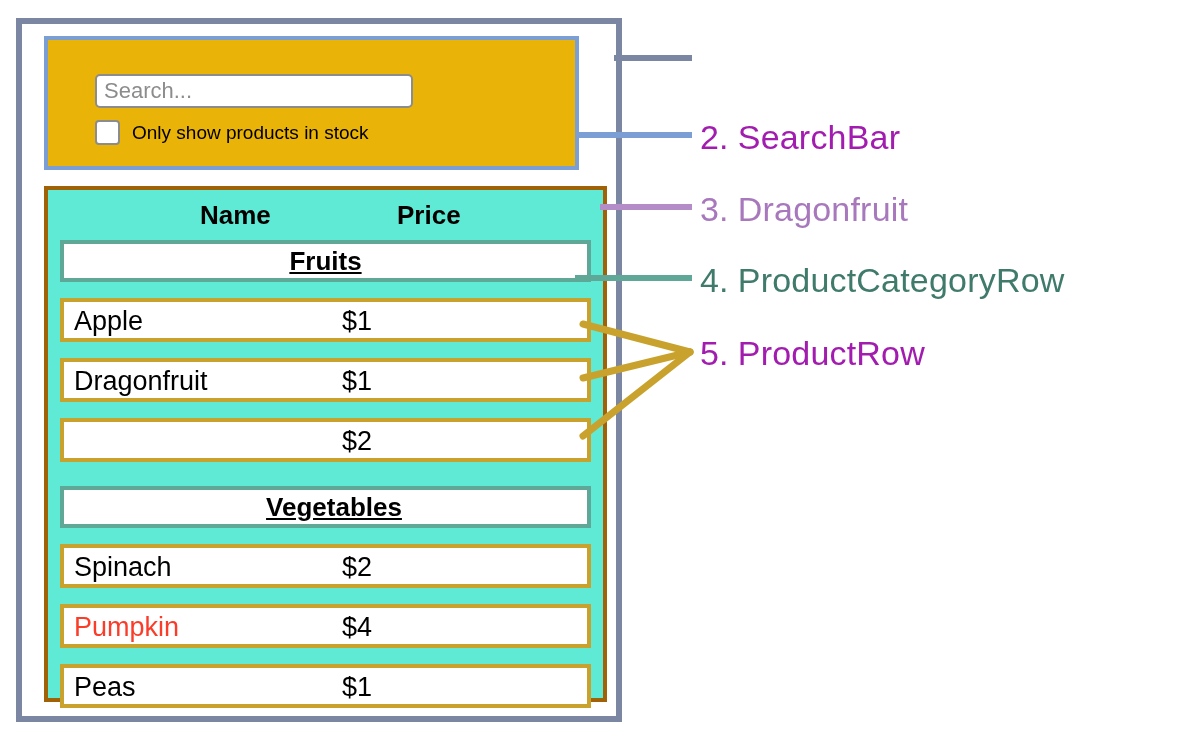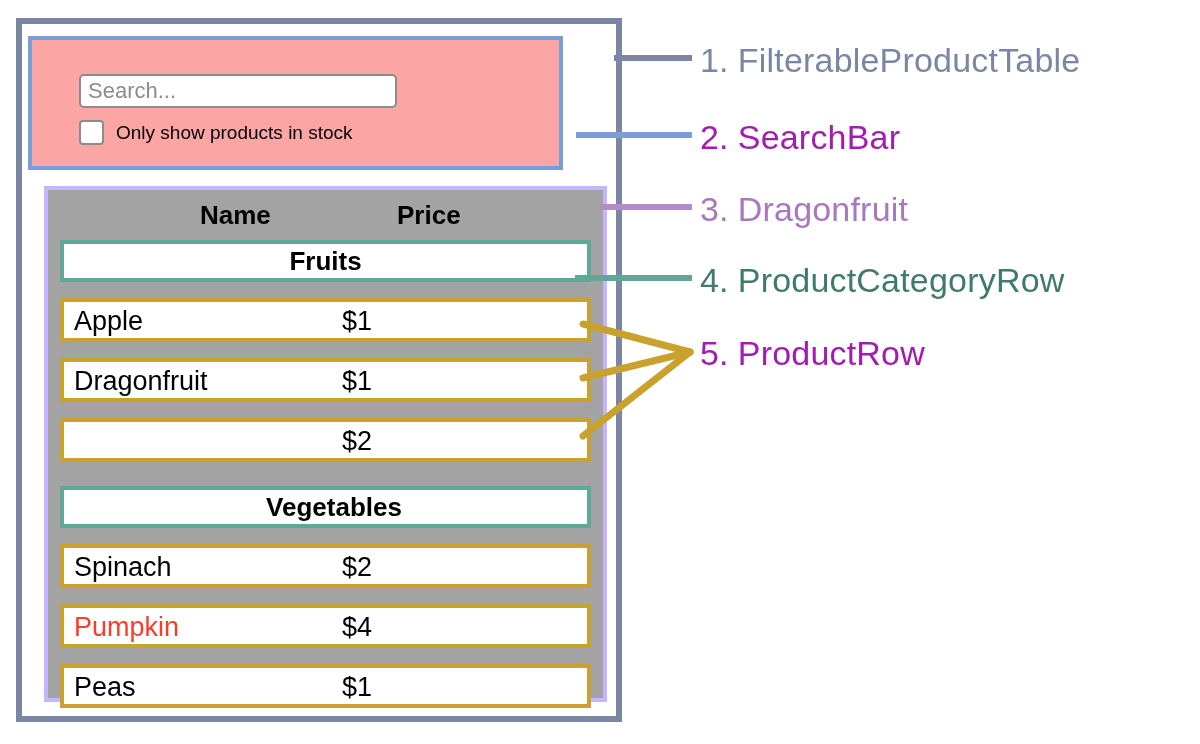--- a/index.html
+++ b/index.html
@@ -27,27 +27,27 @@
     height: 704px;
     border: 6px solid #7b86a2;
     box-sizing: border-box;
     background: #ffffff;
     z-index: 3;
   }
 
   
   .searchbar-box {
     position: absolute;
-    left: 28px;
+    left: 44px;
     top: 36px;
     width: 535px;
     height: 134px;
     border: 4px solid #7b9ed4;
     box-sizing: border-box;
-    background: #fca5a5;
+    background: #eab308;
     z-index: 4;
   }
   .search-input {
     position: absolute;
     left: 47px;
     top: 34px;
     width: 318px;
     height: 34px;
     border: 2px solid #8c8c8c;
     border-radius: 5px;
@@ -86,23 +86,23 @@
     line-height: 1;
   }
 
   
   .producttable-box {
     position: absolute;
     left: 44px;
     top: 186px;
     width: 563px;
     height: 516px;
-    border: 4px solid #c4b5fd;
-    box-sizing: border-box;
-    background: #a3a3a3;
+    border: 4px solid #a16207;
+    box-sizing: border-box;
+    background: #5eead4;
     z-index: 4;
   }
 
   .table-inner {
     position: absolute;
     left: 12px;
     top: 4px;
     width: 535px;
   }
 
@@ -124,20 +124,21 @@
     position: relative;
     margin: 0 0 4px 0;
     width: 531px;
     height: 42px;
     border: 4px solid #5fa898;
     box-sizing: border-box;
     background: #ffffff;
     display: flex;
     align-items: center;
     justify-content: center;
+    text-decoration: underline;
   }
   .category-row span {
     font-size: 26px;
     font-weight: bold;
     color: #000000;
     line-height: 1;
   }
   .category-row.second { margin-top: 24px; padding-left: 17px; }
 
   .product-row {
@@ -254,23 +255,20 @@
   <svg class="anno-svg" viewBox="0 0 1200 744">
     <line x1="614" y1="58" x2="692" y2="58" stroke="#7b86a2" stroke-width="6"></line>
     <line x1="576" y1="135" x2="692" y2="135" stroke="#7b9ed4" stroke-width="6"></line>
     <line x1="600" y1="207" x2="692" y2="207" stroke="#b48cc8" stroke-width="6"></line>
     <line x1="575" y1="278" x2="692" y2="278" stroke="#5fa898" stroke-width="6"></line>
     <polyline points="583,324 690,352" fill="none" stroke="#c9a22e" stroke-width="7" stroke-linecap="round" stroke-linejoin="round"></polyline>
     <polyline points="583,378 690,352" fill="none" stroke="#c9a22e" stroke-width="7" stroke-linecap="round" stroke-linejoin="round"></polyline>
     <polyline points="583,436 690,352" fill="none" stroke="#c9a22e" stroke-width="7" stroke-linecap="round" stroke-linejoin="round"></polyline>
   </svg>
 
-  <div class="anno-label" style="left:700px; top:43px; color:#7b86a2;">
-    <span class="anno-num">1.</span><span>FilterableProductTable</span>
-  </div>
 
   <div class="anno-label" style="left:700px; top:120px; color:#a21caf;">
     <span class="anno-num">2.</span><span>SearchBar</span>
   </div>
 
   <div class="anno-label" style="left:700px; top:192px; color:#a878bd;">
     <span class="anno-num">3.</span><span>Dragonfruit</span>
   </div>
 
   <div class="anno-label" style="left:700px; top:263px; color:#3f7a6b;">

